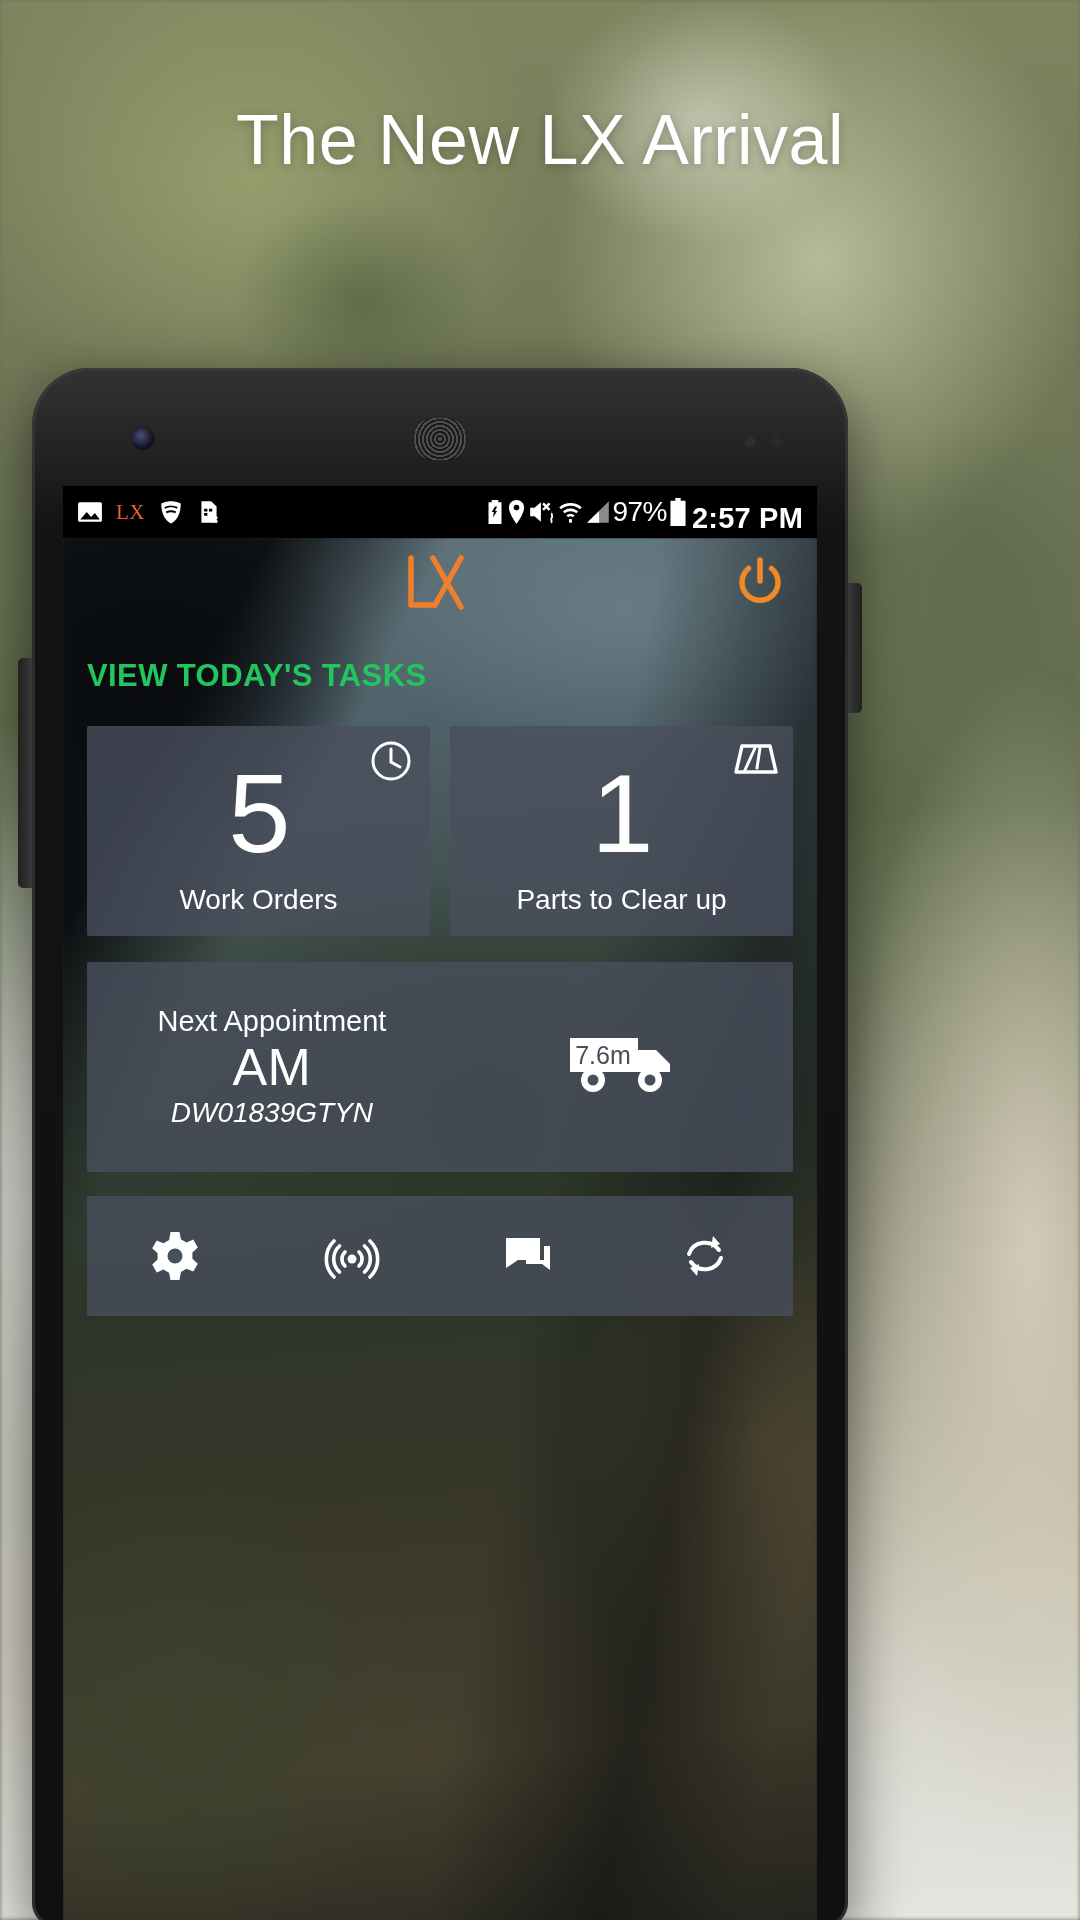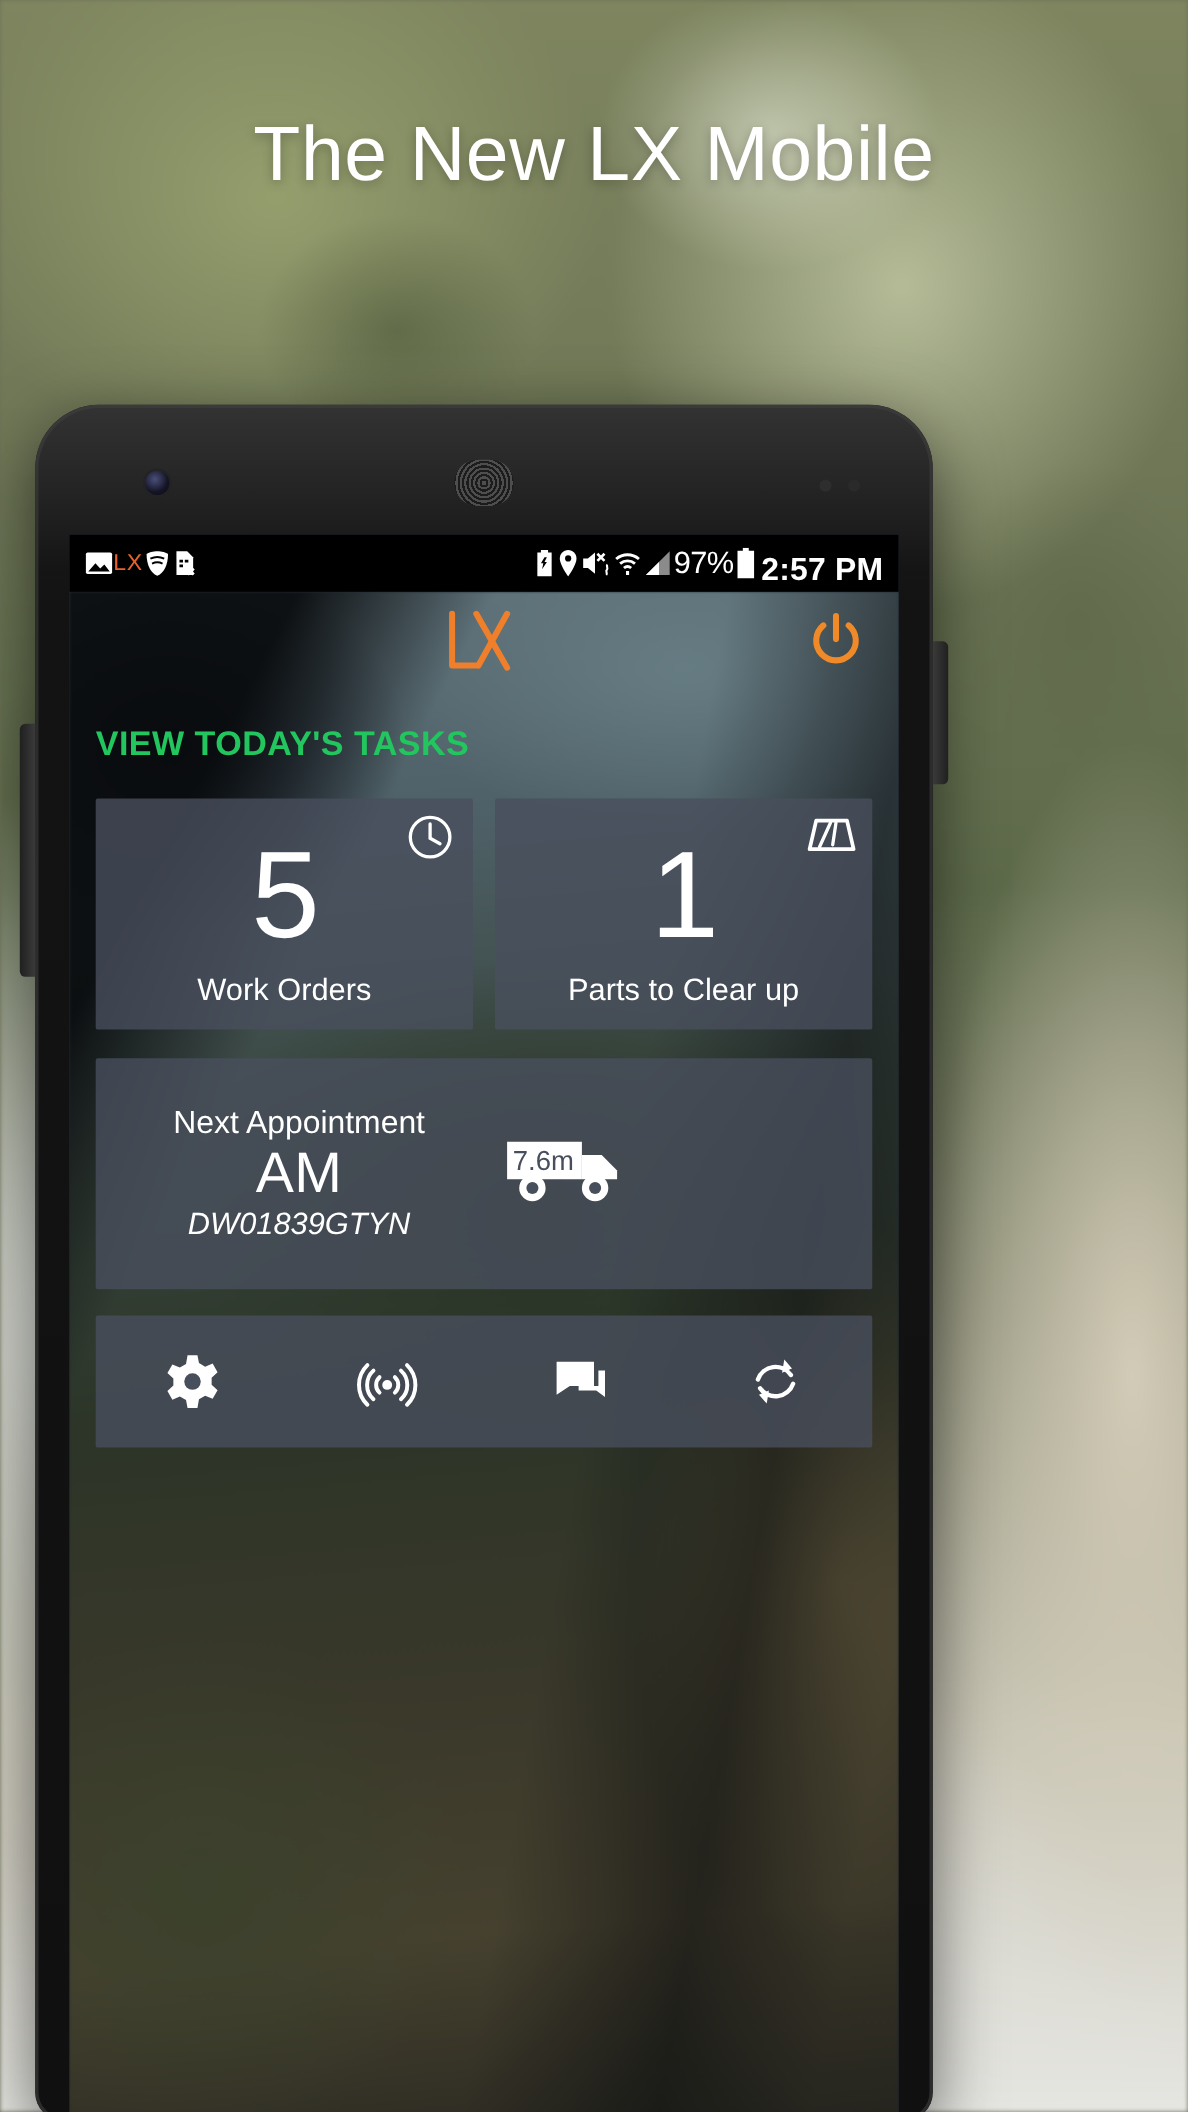--- a/index.html
+++ b/index.html
@@ -66,21 +66,21 @@
   .screen{
     position:absolute; left:31px; top:118px; width:754px; height:1442px;
     overflow:hidden; background:#1d2631;
   }
 
   
   .statusbar{
     height:52px; background:#000; display:flex; align-items:center;
     padding:0 14px; color:#fff; position:relative; z-index:5;
   }
-  .sb-left{display:flex;align-items:center;}
+  .sb-left{display:flex;align-items:center;gap:13px;font-family:Liberation Serif, serif;}
   .sb-right{margin-left:auto;display:flex;align-items:center;gap:1px;}
   .sb-ic{display:inline-flex;align-items:center;justify-content:center;}
   .sb-lx{color:#e8622a;font-size:21px;letter-spacing:.5px;font-weight:300;}
   .sb-pct{font-size:28px;font-weight:500;letter-spacing:-.5px;}
   .sb-time{font-size:29px;font-weight:700;letter-spacing:.2px;margin-left:3px;margin-top:12px;}
 
   
   .appbg{
     position:absolute;left:0;top:52px;width:754px;height:1390px;
     background:
@@ -136,35 +136,35 @@
   .stat-card{flex:1;height:210px;position:relative;padding:18px 20px 18px;display:flex;flex-direction:column;}
   .stat-ic{position:absolute;right:18px;top:14px;width:42px;height:42px;}
   .stat-num{flex:1;display:flex;align-items:center;justify-content:center;color:#fff;font-size:112px;font-weight:300;line-height:1;letter-spacing:-2px;}
   .stat-lbl{text-align:center;color:#fff;font-size:28px;font-weight:400;padding-bottom:2px;}
 
   .appt-card{margin:26px 24px 0;height:210px;display:flex;align-items:center;}
   .appt-left{flex:1.1;display:flex;flex-direction:column;align-items:center;color:#fff;}
   .appt-lbl{font-size:29px;font-weight:400;}
   .appt-am{font-size:52px;font-weight:300;line-height:1.05;margin-top:2px;letter-spacing:.5px;}
   .appt-id{font-size:28px;font-style:italic;font-weight:400;margin-top:2px;}
-  .appt-right{flex:1;display:flex;flex-direction:row;align-items:center;color:#bef264;gap:40px;}
+  .appt-right{flex:1;display:flex;flex-direction:column;align-items:center;color:#bef264;gap:40px;}
   .truck-ic{width:118px;height:70px;}
   .arrival{font-size:28px;font-weight:700;margin-top:12px;}
 
   .nav-card{margin:24px 24px 0;height:120px;display:flex;align-items:center;justify-content:space-around;}
   .nav-btn{width:56px;height:56px;cursor:pointer;}
 
   svg{display:block;}
 </style>
 </head>
 <body>
 
 <div id="bg"></div>
 
-<div class="hero-title">The New LX Mobile</div>
+<div class="hero-title">The New LX Arrival</div>
 
 <div class="phone">
   <div class="bezel-side-l"></div>
   <div class="bezel-side-r"></div>
   <div class="camera"></div>
   <div class="speaker"></div>
   <div class="sensor"></div>
   <div class="sensor2"></div>
 
   <div class="screen">

